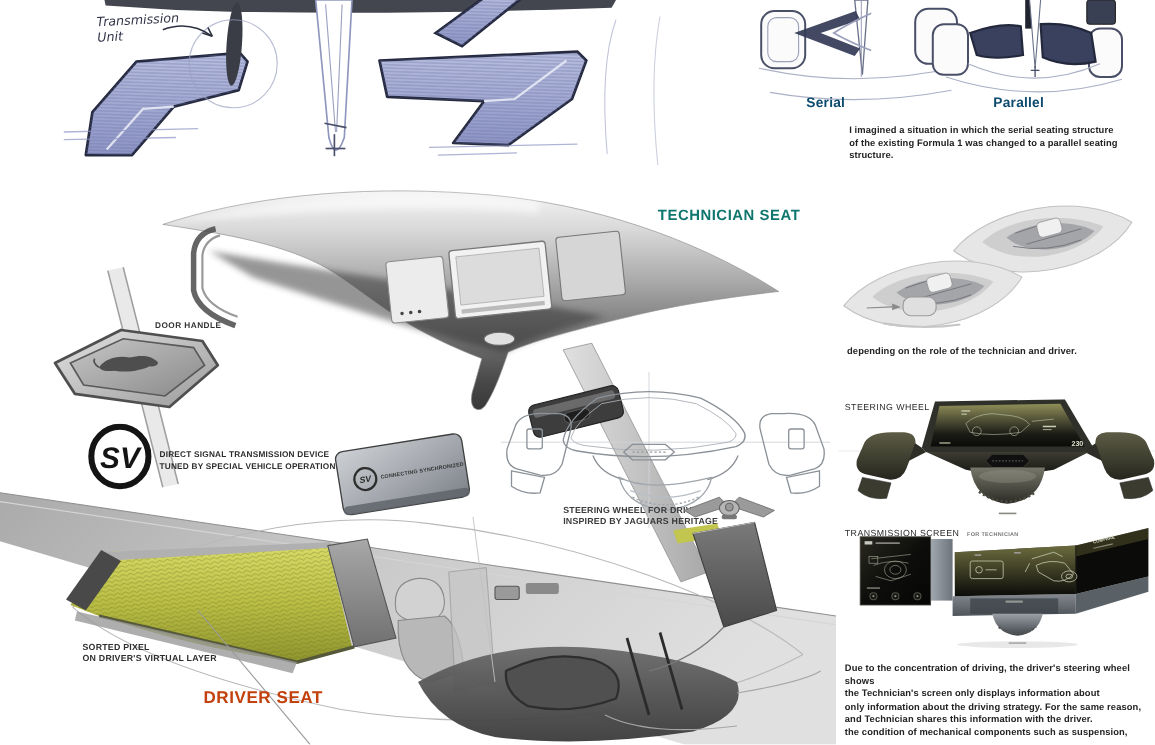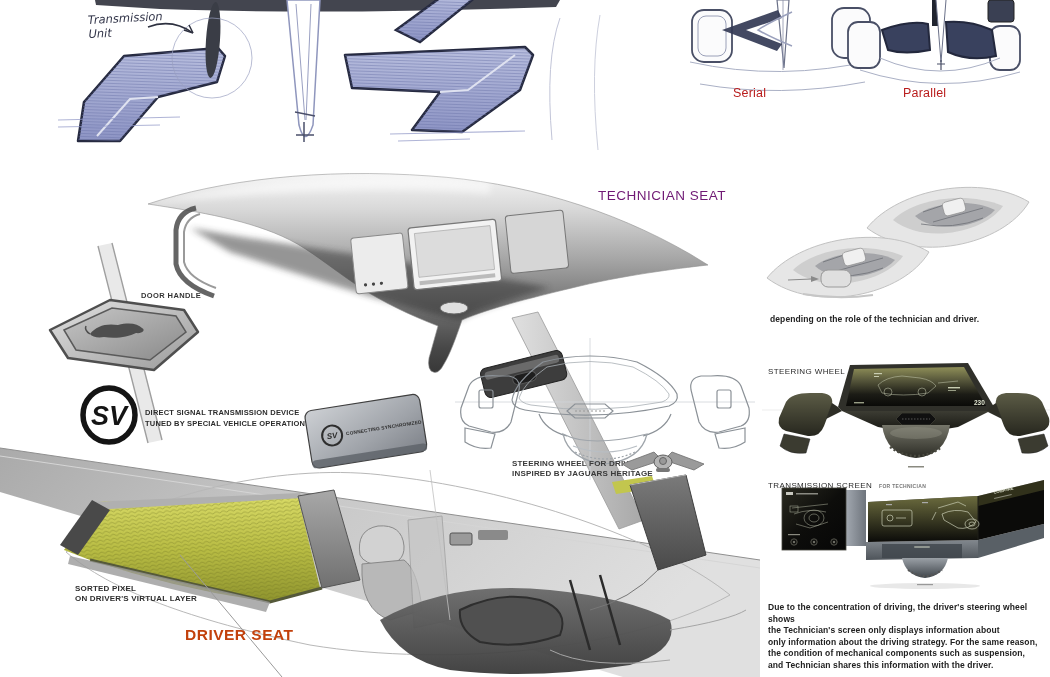--- a/index.html
+++ b/index.html
@@ -2,21 +2,21 @@
 <html><head>
 <meta charset="utf-8">
 <style>
   html,body{margin:0;padding:0;background:#fff;}
   #board{position:relative;width:1050px;height:677px;background:#fff;overflow:hidden;font-family:"Liberation Sans",sans-serif;}
   .abs{position:absolute;}
   .cap{color:#222;font-weight:bold;font-size:8.5px;line-height:11.5px;letter-spacing:.1px;}
   .small-lbl{font-size:8px;font-weight:normal;letter-spacing:.4px;color:#2a2a2a;}
   .sub{font-size:5px;color:#777;font-weight:bold;letter-spacing:.3px;margin-left:7px;}
   .hand{font-family:"DejaVu Sans",sans-serif;font-style:italic;font-size:11.5px;color:#33364a;transform:rotate(-3deg);line-height:14px;}
-  .carlbl{font-size:12.5px;font-weight:normal;color:#b91c1c;letter-spacing:.2px;}
+  .carlbl{font-size:12.5px;font-weight:bold;color:#0c4a6e;letter-spacing:.2px;}
 </style>
 </head>
 <body>
 
 <div id="board">
 
   <svg class="abs" style="left:0;top:0" width="660" height="170">
     <defs>
       <linearGradient id="blueSeat" x1="0" y1="0" x2="0" y2="1">
         <stop offset="0" stop-color="#b8bede"></stop>
@@ -73,20 +73,24 @@
       <path d="M106,22 Q130,20 152,30 L156,56 Q130,62 108,52 Z" fill="#39415e" stroke="#23283d" stroke-width="2"></path>
       <rect x="92" y="0" width="7" height="26" fill="#20242f"></rect>
       <rect x="148" y="0" width="26" height="22" rx="3" fill="#3a4053" stroke="#222" stroke-width="1"></rect>
       <path d="M96,0 L101,62 L106,0" stroke="#6a7088" stroke-width="1" fill="#fff"></path>
       <path d="M97,64 L105,64 M101,60 L101,70" stroke="#494f66" stroke-width="1.2"></path>
       <path d="M40,58 Q100,84 160,58 M20,70 Q100,96 180,72" stroke="#aab0c5" stroke-width="1" fill="none"></path>
     </g>
   </svg>
   <div class="abs carlbl" style="left:733px;top:86px">Serial</div>
   <div class="abs carlbl" style="left:903px;top:86px">Parallel</div>
+  <div class="abs cap" style="left:772px;top:113px">
+    <div>I imagined a situation in which the serial seating structure</div>
+    <div>of the existing Formula 1 was changed to a parallel seating structure.</div>
+  </div>
 
   <svg class="abs" style="left:130px;top:168px" width="620" height="380">
     <defs>
       <linearGradient id="wingG" x1="0" y1="0" x2="0" y2="1">
         <stop offset="0" stop-color="#f5f5f5"></stop>
           <stop offset=".18" stop-color="#d8d8d8"></stop>
         <stop offset=".42" stop-color="#a8a8a8"></stop>
           <stop offset=".68" stop-color="#6f6f6f"></stop>
         <stop offset=".88" stop-color="#474747"></stop>
           <stop offset="1" stop-color="#383838"></stop>
@@ -115,21 +119,21 @@
       <rect x="286" y="112" width="76" height="4" fill="#bbb"></rect>
       <rect x="378" y="56" width="58" height="58" rx="3" fill="#d6d6d6" stroke="#777"></rect>
     </g>
     <ellipse cx="324" cy="140" rx="14" ry="6" fill="#e0e0e0" stroke="#666" stroke-width="1"></ellipse>
     <g transform="rotate(-14 390 208)">
       <rect x="352" y="192" width="84" height="30" rx="6" fill="#3d3d3d" stroke="#222"></rect>
       <rect x="356" y="196" width="76" height="8" rx="3" fill="#6a6a6a"></rect>
       <rect x="382" y="206" width="24" height="10" rx="5" fill="#1e1e1e" stroke="#555"></rect>
     </g>
   </svg>
-  <div class="abs" style="left:598px;top:188px;font-size:13.5px;font-weight:normal;letter-spacing:.5px;color:#701a75">TECHNICIAN SEAT</div>
+  <div class="abs" style="left:598px;top:188px;font-size:13.5px;font-weight:bold;letter-spacing:.5px;color:#0f766e">TECHNICIAN SEAT</div>
 
   <svg class="abs" style="left:38px;top:238px" width="170" height="212">
     <defs>
       <linearGradient id="handleG" x1="0" y1="0" x2="1" y2="1">
         <stop offset="0" stop-color="#e2e2e2"></stop>
           <stop offset="1" stop-color="#9a9a9a"></stop>
       </linearGradient>
       <linearGradient id="handleInner" x1="0" y1="0" x2="1" y2="1">
         <stop offset="0" stop-color="#c6c6c6"></stop>
           <stop offset="1" stop-color="#8a8a8a"></stop>
@@ -350,22 +354,22 @@
         <circle cx="72" cy="64" r="1" fill="#8a8a80"></circle>
     </g>
     <path d="M140,80 L186,80 Q182,98 163,100 Q144,98 140,80 Z" fill="url(#pedG)"></path>
     <path d="M146,92 Q163,104 180,92" stroke="#555" stroke-width="2" stroke-dasharray="2,2" fill="none"></path>
     <rect x="155" y="106" width="16" height="1.2" fill="#999"></rect>
   </svg>
   <div class="abs cap" style="left:768px;top:602px">
     <div>Due to the concentration of driving, the driver's steering wheel shows</div>
     <div>the Technician's screen only displays information about</div>
     <div>only information about the driving strategy. For the same reason,</div>
+    <div>and Technician shares this information with the driver.</div>
     <div>the condition of mechanical components such as suspension,</div>
-    <div>and Technician shares this information with the driver.</div>
   </div>
 
   <svg class="abs" style="left:0;top:428px" width="760" height="249">
     <defs>
       <linearGradient id="bandG" x1="0" y1="0" x2="1" y2=".3">
         <stop offset="0" stop-color="#aaaaaa"></stop>
           <stop offset=".4" stop-color="#c6c6c6"></stop>
           <stop offset="1" stop-color="#e0e0e0"></stop>
       </linearGradient>
     </defs>

